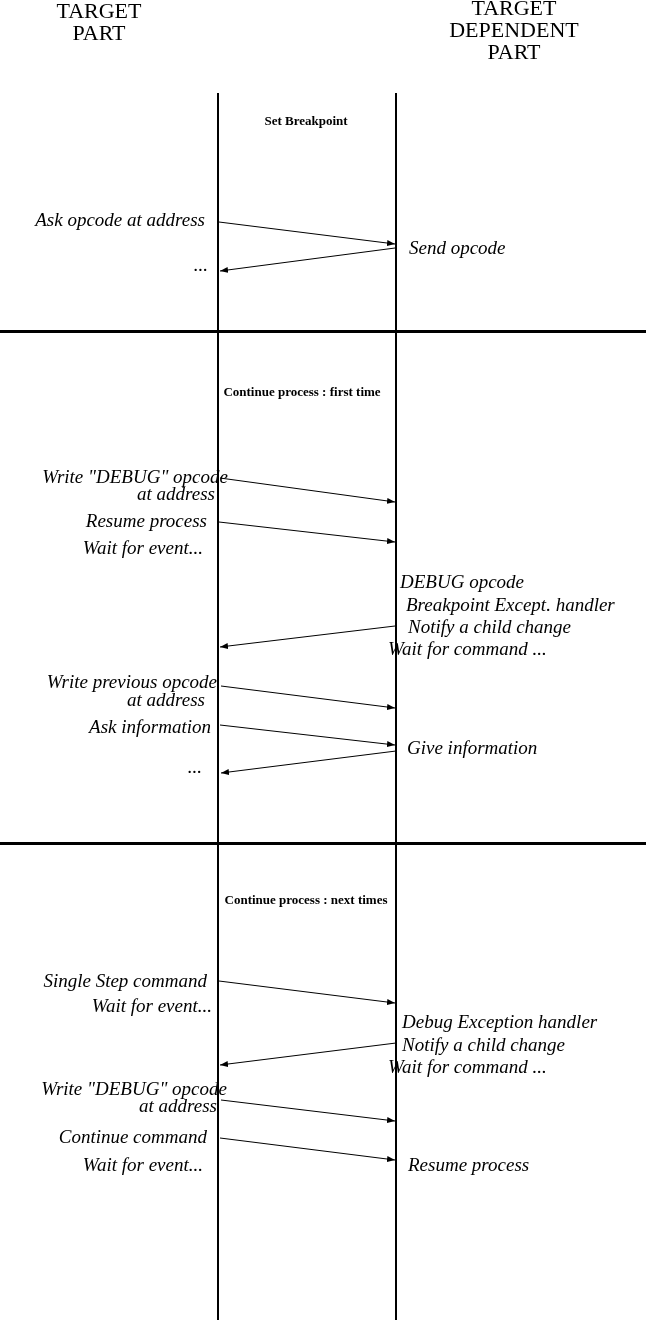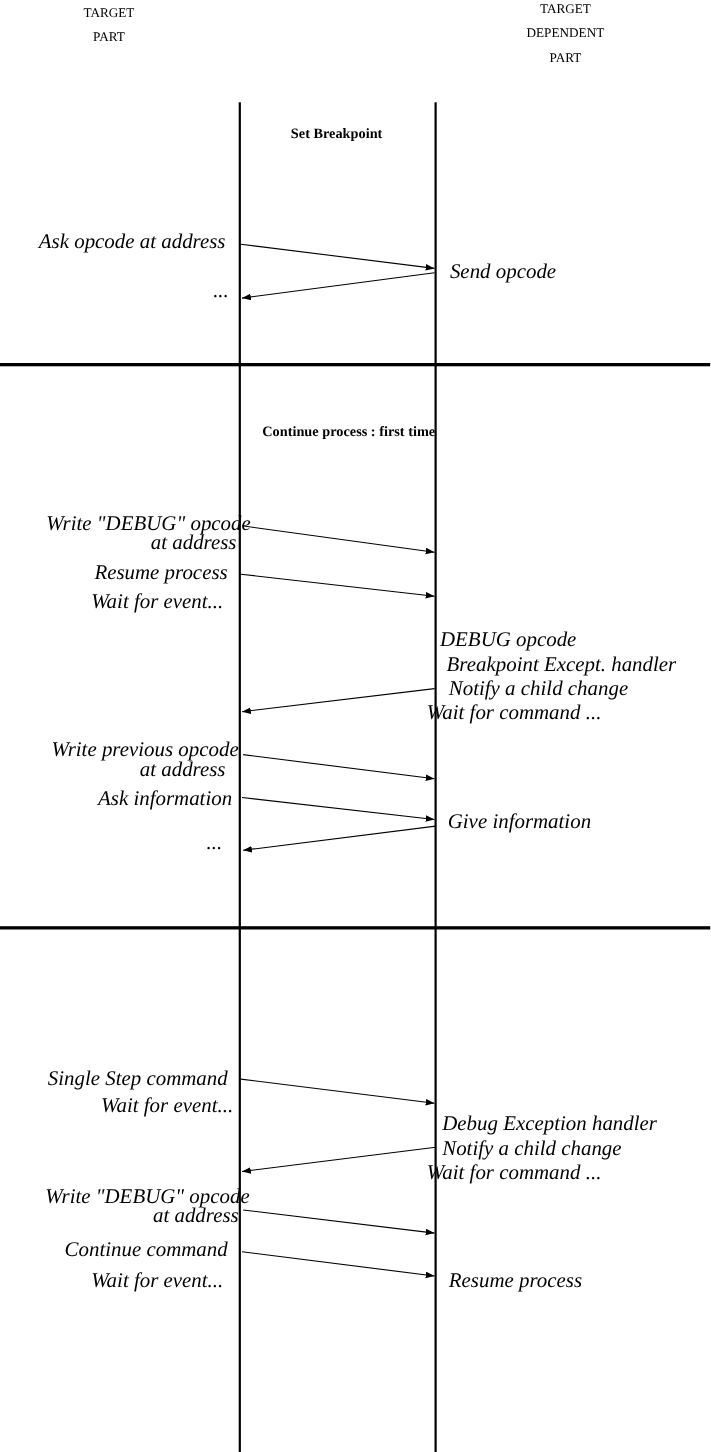--- a/index.html
+++ b/index.html
@@ -12,21 +12,21 @@
     width: 646px;
     height: 1320px;
     background: #ffffff;
     overflow: hidden;
     font-family: "Liberation Serif", "DejaVu Serif", serif;
     color: #000000;
   }
   .hdr {
     position: absolute;
     text-align: center;
-    font-size: 12px;
+    font-size: 22px;
     line-height: 22px;
     white-space: nowrap;
   }
   .vline {
     position: absolute;
     width: 2px;
     background: #000000;
   }
   .hline {
     position: absolute;
@@ -74,21 +74,22 @@
     <div>PART</div>
   </div>
 
   <div class="vline" id="lifeline-left" style="left: 217px; top: 93px; height: 1227px;"></div>
   <div class="vline" id="lifeline-right" style="left: 395px; top: 93px; height: 1227px;"></div>
 
   <div class="hline" id="divider-1" style="top: 330px;"></div>
   <div class="hline" id="divider-2" style="top: 842px;"></div>
 
   <div class="section-title" id="title-0" style="left: 306px; top: 113px;">Set Breakpoint</div>
-  <div class="section-title" id="title-1" style="left: 302px; top: 384px; margin-left: 15px;">Continue process : first time</div>
+  <div class="section-title" id="title-1" style="left: 302px; top: 384px;">Continue process : first time</div>
+  <div class="section-title" id="title-2" style="left: 306px; top: 892px;">Continue process : next times</div>
 
   <div id="messages">
       <div class="msg" style="top: 209px; right: 441px; text-align: right;">Ask opcode at address</div>
       <div class="msg" style="top: 254px; right: 438px; text-align: right;">...</div>
       <div class="msg" style="top: 237px; left: 409px;">Send opcode</div>
       <div class="msg" style="top: 466px; right: 418px; text-align: right;">Write "DEBUG" opcode</div>
       <div class="msg" style="top: 483px; right: 431px; text-align: right;">at address</div>
       <div class="msg" style="top: 510px; right: 439px; text-align: right;">Resume process</div>
       <div class="msg" style="top: 537px; right: 443px; text-align: right;">Wait for event...</div>
       <div class="msg" style="top: 571px; left: 400px;">DEBUG opcode</div>

